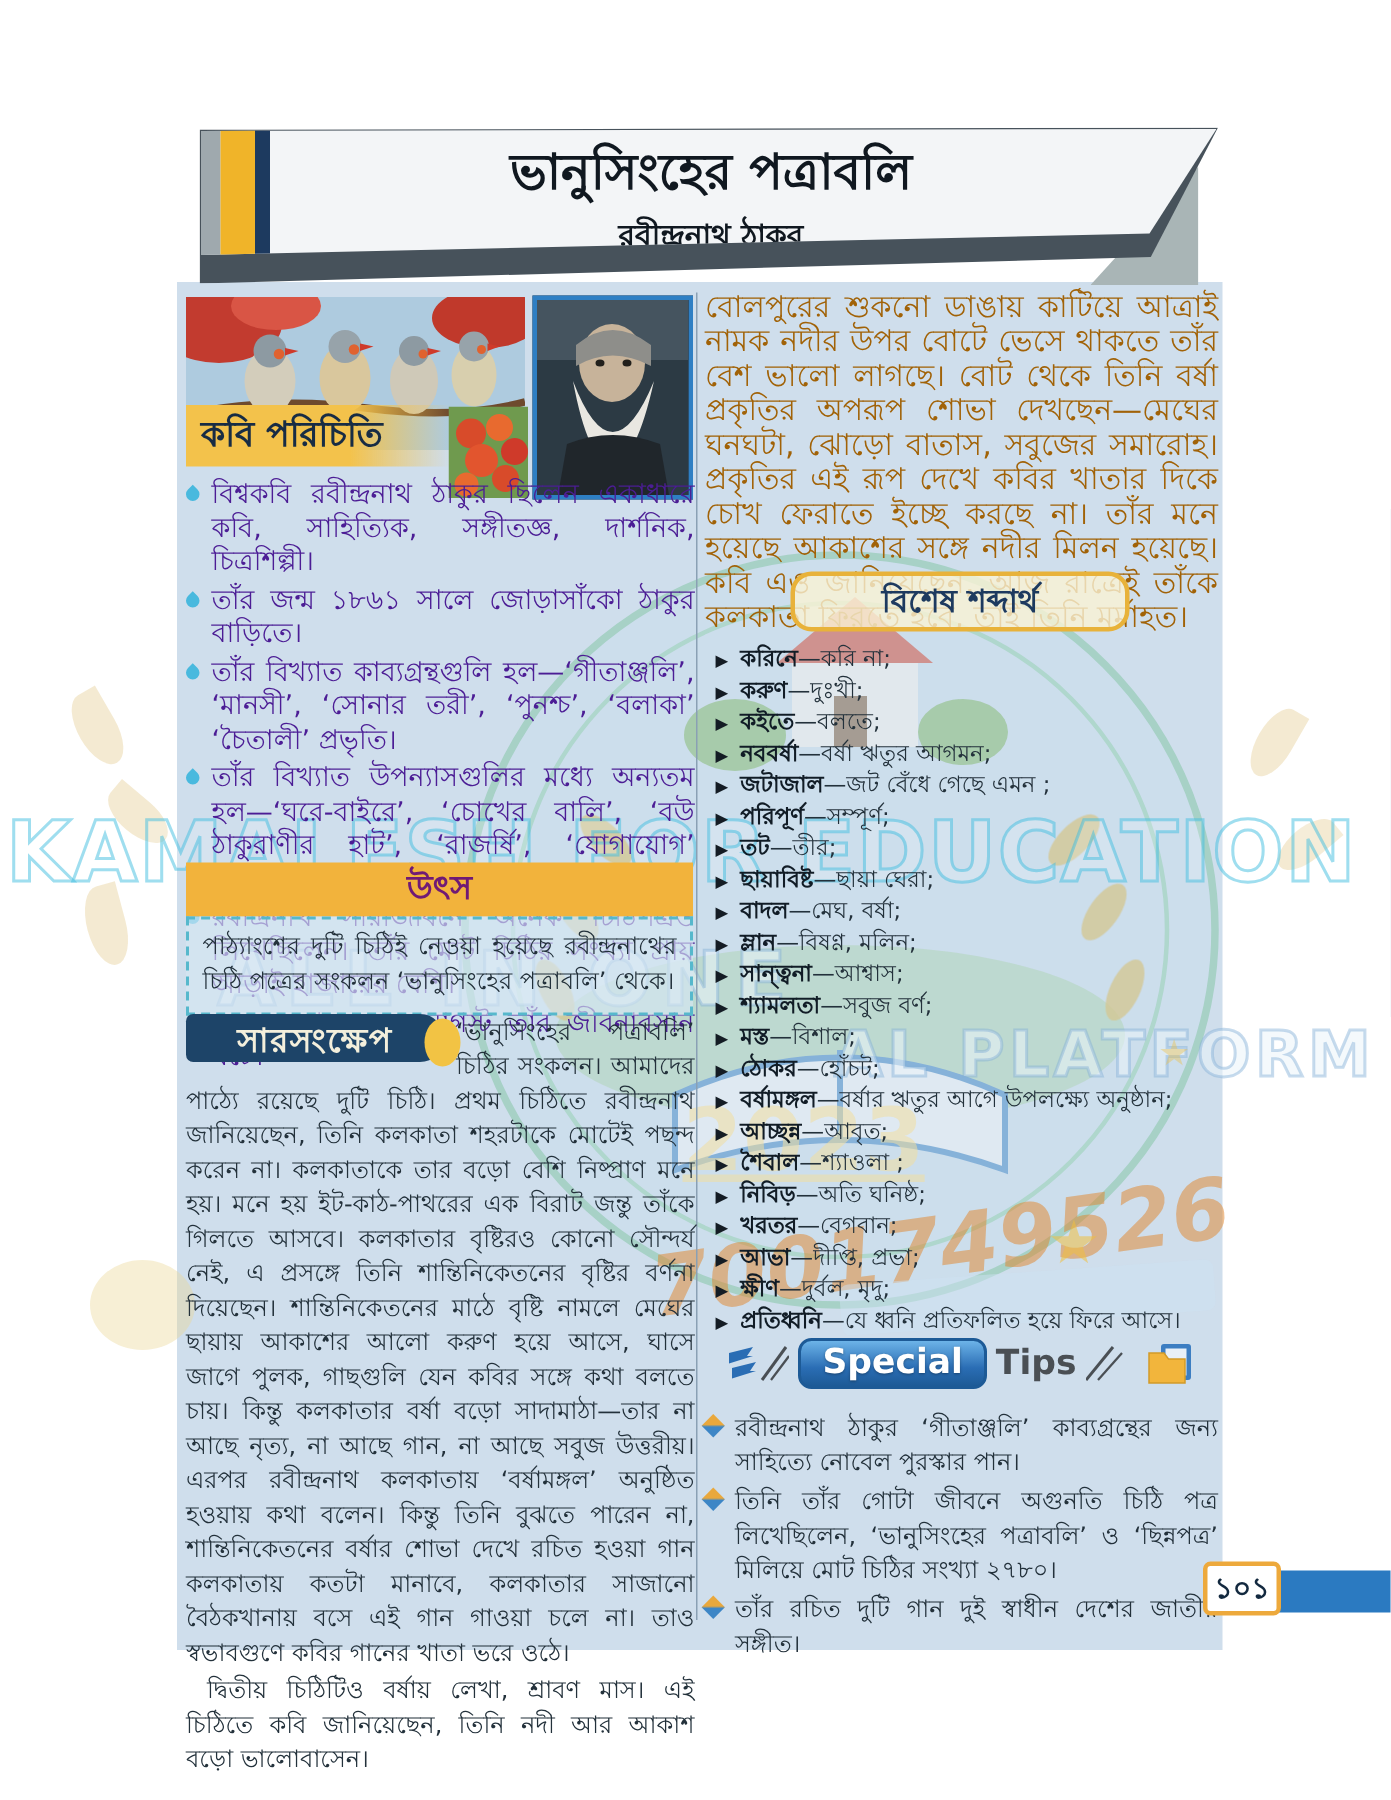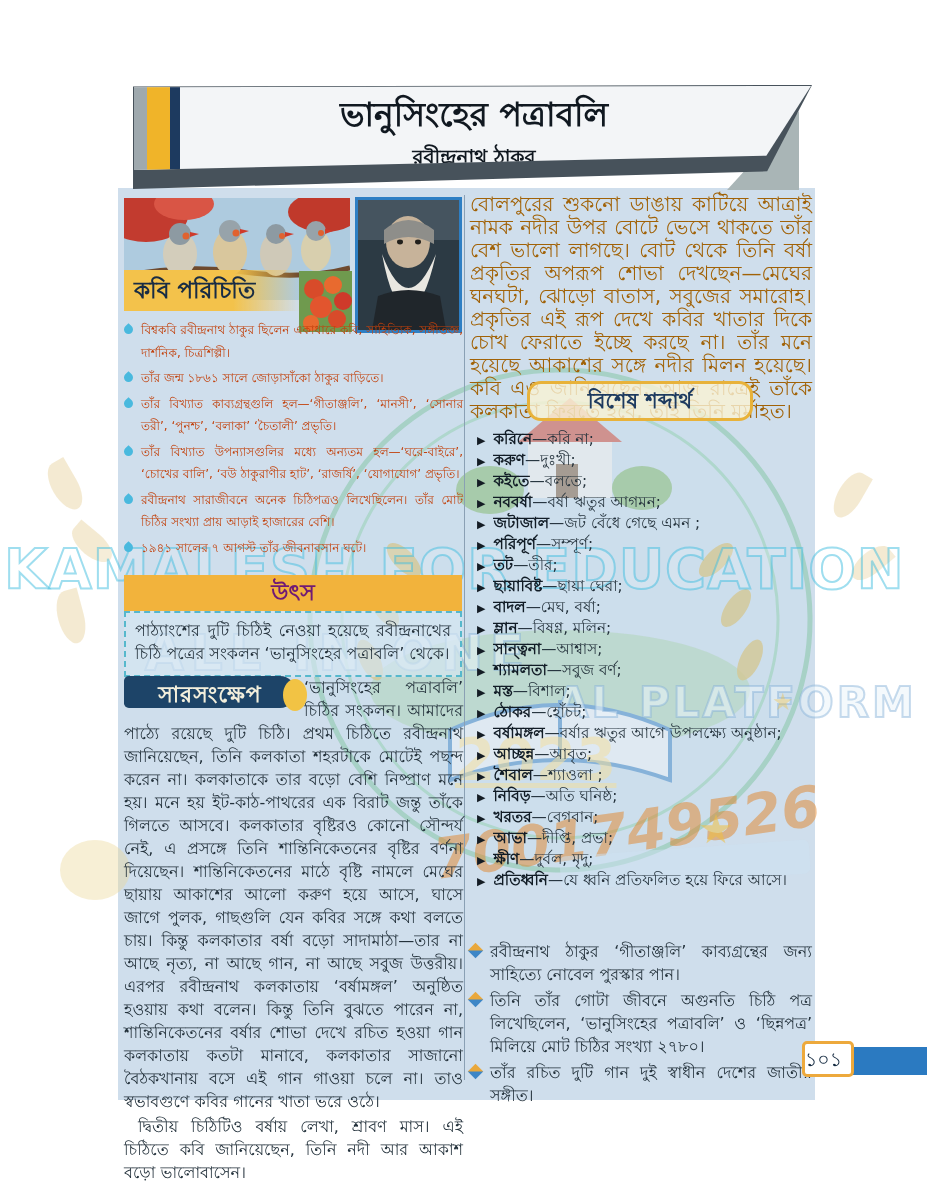--- a/index.html
+++ b/index.html
@@ -32,21 +32,21 @@
   .col-divider{position:absolute;left:464px;top:195px;width:1px;height:885px;background:#8aa0b4;}
   .photo-bird{position:absolute;left:124px;top:198px;width:226px;height:102px;}
   .photo-flower{position:absolute;left:299px;top:271px;width:53px;height:61px;}
   .photo-tagore{position:absolute;left:355px;top:197px;width:107px;height:136px;border:3px solid #2e7fc4;background:#273139;box-sizing:border-box;}
   .poet-label{position:absolute;left:124px;top:270px;width:176px;height:41px;
     background:linear-gradient(90deg,#f3c24b 0%,#f3c24b 62%,rgba(243,194,75,0) 100%);
     font-size:23px;font-weight:bold;color:#182c44;line-height:41px;padding-left:10px;box-sizing:border-box;}
   .poet-bullets{position:absolute;left:124px;top:319px;width:339px;}
   .b-row{display:flex;gap:8px;margin-bottom:3px;}
   .drop{flex:none;width:9px;height:9px;margin-top:6px;background:#49b9de;border-radius:50% 0 50% 50%;transform:rotate(-45deg);}
-  .b-text{font-size:12px;line-height:22.5px;text-align:justify;color:#c2410c;}
+  .b-text{font-size:18px;line-height:22.5px;text-align:justify;color:#4c1d95;}
   .src-bar{position:absolute;left:124px;top:575px;width:338px;height:36px;background:#f2b33c;
     text-align:center;font-size:22px;font-weight:bold;color:#701a75;line-height:36px;}
   .src-box{position:absolute;left:124px;top:611px;width:338px;height:66px;border:2px dashed #56b8cc;
     background:rgba(214,231,242,.65);box-sizing:border-box;padding:7px 9px;
     font-size:16px;line-height:22.5px;text-align:justify;color:#23313b;}
   .summary{position:absolute;left:124px;top:676px;width:339px;font-size:16px;line-height:23px;text-align:justify;color:#23313b;}
   .summary-label{float:left;position:relative;width:172px;height:32px;margin:0 8px 4px 0;
     background:#1d4468;border-radius:6px 20px 20px 6px;text-align:center;}
   .summary-label .crescent{position:absolute;right:-11px;top:3px;width:24px;height:32px;background:#f2c344;border-radius:50%;}
   .summary-label .lbl{position:relative;z-index:1;font-size:22px;font-weight:bold;color:#f3efdc;line-height:38px;letter-spacing:1px;}
@@ -66,21 +66,21 @@
   .tips-pill{background:linear-gradient(180deg,#6cb3e8 0%,#2a6db4 60%,#1d5a96 100%);border:2px solid #1d5a96;border-radius:9px;
     color:#ffffff;font-weight:bold;font-size:23px;padding:1px 14px 3px 14px;text-shadow:0 1px 2px rgba(0,0,0,.35);}
   .tips-word{color:#4a4f54;font-weight:bold;font-size:23px;}
   .tips-list{position:absolute;left:470px;top:940px;width:342px;}
   .t-row{display:flex;gap:9px;margin-bottom:3px;}
   .diamond{flex:none;width:11px;height:11px;margin-top:5px;transform:rotate(45deg);
     background:linear-gradient(135deg,#e9a83c 0%,#e9a83c 45%,#3d86c6 55%,#3d86c6 100%);}
   .t-text{font-size:16px;line-height:23px;text-align:justify;color:#23313b;}
   .page-bar{position:absolute;left:848px;top:1047px;width:79px;height:28px;background:#2b7ac1;z-index:2;}
   .page-num{position:absolute;left:802px;top:1041px;width:52px;height:36px;background:#ffffff;border:3px solid #eda93c;
-    border-radius:5px;box-sizing:border-box;z-index:3;text-align:left;font-size:19px;font-weight:normal;color:#13293f;line-height:30px;}
+    border-radius:5px;box-sizing:border-box;z-index:3;text-align:center;font-size:19px;font-weight:bold;color:#13293f;line-height:30px;}
   
   .wm-outline{font-weight:bold;white-space:nowrap;color:rgba(255,255,255,.16);-webkit-text-stroke:2px rgba(64,190,224,.5);}
   .wm-soft{font-weight:bold;white-space:nowrap;color:rgba(235,244,250,.55);-webkit-text-stroke:2px rgba(130,175,215,.45);}
   .wm-year{font-weight:bold;color:rgba(240,223,160,.55);}
   .wm-phone{font-weight:bold;font-style:italic;color:rgba(226,131,40,.5);}
   .wm-star{color:rgba(240,192,64,.55);}
   .leaf{position:absolute;border-radius:50% 0 50% 50%;background:rgba(217,178,92,.28);}
 </style>
 </head>
 <body>
@@ -356,20 +356,39 @@
           <span class="v-text"><b class="v-term">ক্ষীণ</b><span>—দুর্বল, মৃদু;</span></span>
         </div>
 
         <div class="v-row">
           <span class="v-arrow">▶</span>
           <span class="v-text"><b class="v-term">প্রতিধ্বনি</b><span>—যে ধ্বনি প্রতিফলিত হয়ে ফিরে আসে।</span></span>
         </div>
 
     </div>
 
+    <div class="tips-logo">
+      <svg width="40" height="26" viewBox="0 0 40 26">
+        <polygon points="0,6 16,2 12,8 16,8 0,13" fill="#2a6db4"></polygon>
+        <polygon points="2,16 18,12 14,18 18,18 2,23" fill="#2a6db4"></polygon>
+        <line x1="22" y1="24" x2="38" y2="2" stroke="#4a4f54" stroke-width="2"></line>
+        <line x1="28" y1="24" x2="40" y2="8" stroke="#4a4f54" stroke-width="1.5"></line>
+      </svg>
+      <span class="tips-pill">Special</span>
+      <span class="tips-word">Tips</span>
+      <svg width="34" height="26" viewBox="0 0 34 26">
+        <line x1="0" y1="24" x2="18" y2="2" stroke="#4a4f54" stroke-width="2"></line>
+        <line x1="8" y1="24" x2="24" y2="6" stroke="#4a4f54" stroke-width="1.5"></line>
+      </svg>
+      <svg width="32" height="30" viewBox="0 0 32 30">
+        <rect x="10" y="2" width="20" height="24" rx="2" fill="#3d7ec2"></rect>
+        <rect x="13" y="5" width="14" height="18" fill="#e8f0f8"></rect>
+        <path d="M2 8 L12 8 L15 12 L26 12 L26 28 L2 28 Z" fill="#f2b53c" stroke="#d29a28" stroke-width="1"></path>
+      </svg>
+    </div>
 
     <div class="tips-list">
 
         <div class="t-row">
           <span class="diamond"></span>
           <span class="t-text">রবীন্দ্রনাথ ঠাকুর ‘গীতাঞ্জলি’ কাব্যগ্রন্থের জন্য সাহিত্যে নোবেল পুরস্কার পান।</span>
         </div>
 
         <div class="t-row">
           <span class="diamond"></span>

